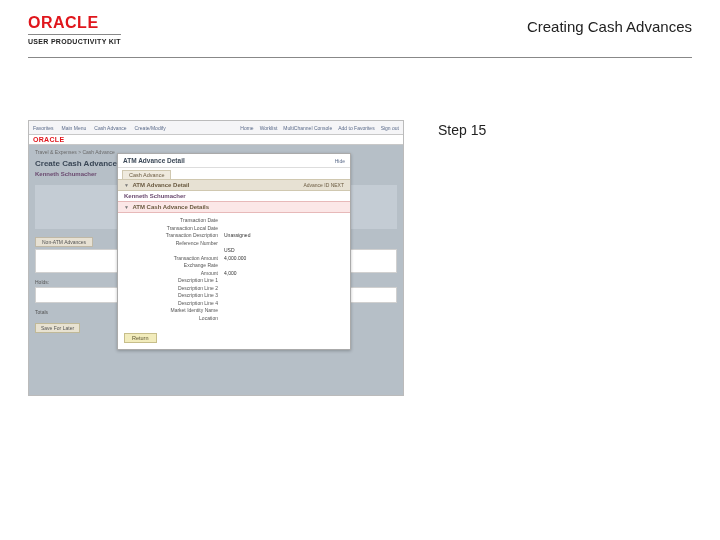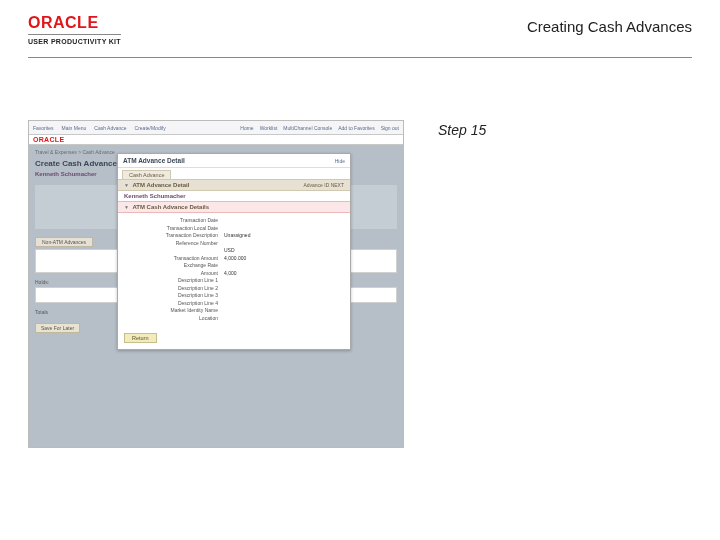--- a/index.html
+++ b/index.html
@@ -46,21 +46,21 @@
     border-top: 1px solid #888;
     margin: 6px 28px 0 28px;
   }
   .content-row {
     display: flex;
     padding: 62px 28px 0 28px;
     gap: 34px;
   }
   .screenshot-panel {
     width: 376px;
-    height: 328px;
+    height: 276px;
     border: 1px solid #bbb;
     background: #b6bfc7;
     position: relative;
     overflow: hidden;
     font-size: 6px;
     color: #3a3a3a;
   }
   
   .app-topbar {
     height: 14px;
@@ -194,21 +194,20 @@
   }
   .arrow { font-size: 5px; color: #777; margin-right: 2px; }
 
   .instruction-col {
     flex: 1;
     padding-top: 2px;
   }
   .step-label {
     font-size: 14px;
     margin-bottom: 24px;
-    font-style: italic;
   }
   .step-text {
     font-size: 13.6px;
     line-height: 1.35;
   }
   .step-text b { font-weight: bold; }
 </style>
 </head>
 <body>
 

